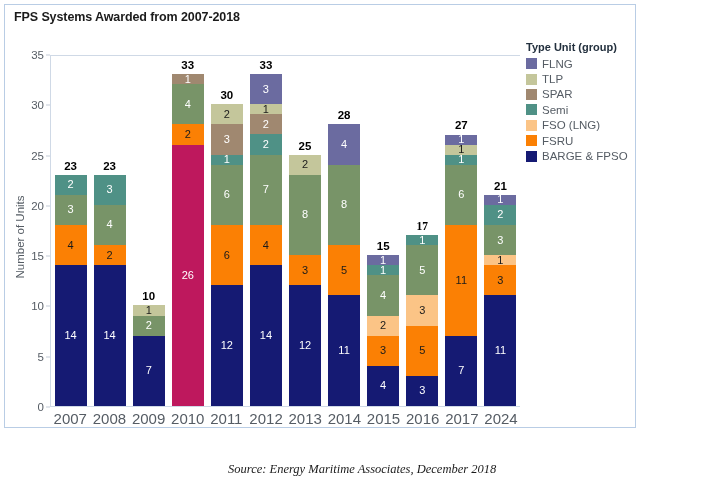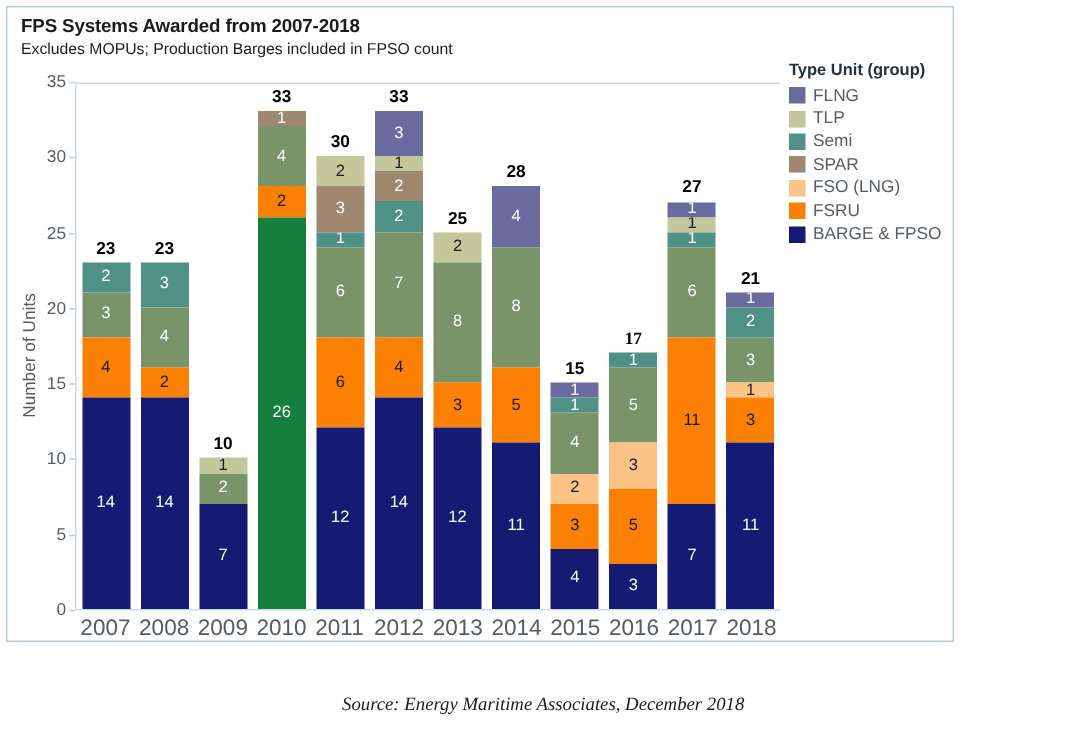--- a/index.html
+++ b/index.html
@@ -199,21 +199,20 @@
     color: #1b1b1b;
     white-space: nowrap;
   }
 </style>
 </head>
 <body>
 
 <div id="chart-frame">
 
   <div id="chart-title">FPS Systems Awarded from 2007-2018</div>
-  <div id="chart-subtitle">Excludes MOPUs; Production Barges included in FPSO count</div>
 
   <div id="y-axis">
     <div id="y-axis-title">Number of Units</div>
   <div class="y-tick" style="top: 352px;">0</div>
       <div class="y-tick-mark" style="top: 352px;"></div>
       <div class="y-tick" style="top: 301.714px;">5</div>
       <div class="y-tick-mark" style="top: 301.714px;"></div>
       <div class="y-tick" style="top: 251.429px;">10</div>
       <div class="y-tick-mark" style="top: 251.429px;"></div>
       <div class="y-tick" style="top: 201.143px;">15</div>
@@ -274,21 +273,21 @@
               <span class="seg-label">2</span>
             </div>
             <div class="seg" style="height: 10.0571px; background: rgb(196, 198, 155); color: rgb(27, 27, 27);">
               <span class="seg-label">1</span>
             </div>
           </div>
         </div>
         <div class="bar-col">
           <div class="bar-total" style="bottom: 334.886px;">33</div>
           <div class="bar-stack" style="height: 331.886px;">
-            <div class="seg" style="height: 261.486px; background: #15803d; color: rgb(255, 255, 255);">
+            <div class="seg" style="height: 261.486px; background: #be185d; color: rgb(255, 255, 255);">
               <span class="seg-label">26</span>
             </div>
             <div class="seg" style="height: 20.1143px; background: rgb(251, 128, 4); color: rgb(27, 27, 27);">
               <span class="seg-label">2</span>
             </div>
             <div class="seg" style="height: 40.2286px; background: rgb(120, 148, 104); color: rgb(255, 255, 255);">
               <span class="seg-label">4</span>
             </div>
             <div class="seg" style="height: 10.0571px; background: rgb(160, 136, 112); color: rgb(255, 255, 255);">
               <span class="seg-label">1</span>
@@ -475,43 +474,43 @@
       <div class="x-tick">2008</div>
       <div class="x-tick">2009</div>
       <div class="x-tick">2010</div>
       <div class="x-tick">2011</div>
       <div class="x-tick">2012</div>
       <div class="x-tick">2013</div>
       <div class="x-tick">2014</div>
       <div class="x-tick">2015</div>
       <div class="x-tick">2016</div>
       <div class="x-tick">2017</div>
-      <div class="x-tick">2018</div>
+      <div class="x-tick">2024</div>
     </div>
 
   <div id="legend">
     <div id="legend-title">Type Unit (group)</div>
     <div id="legend-items">
         <div class="legend-item">
           <span class="legend-swatch" style="background: rgb(107, 107, 160);"></span>
           <span class="legend-label">FLNG</span>
         </div>
         <div class="legend-item">
           <span class="legend-swatch" style="background: rgb(196, 198, 155);"></span>
           <span class="legend-label">TLP</span>
         </div>
         <div class="legend-item">
+          <span class="legend-swatch" style="background: rgb(160, 136, 112);"></span>
+          <span class="legend-label">SPAR</span>
+        </div>
+        <div class="legend-item">
           <span class="legend-swatch" style="background: rgb(79, 145, 134);"></span>
           <span class="legend-label">Semi</span>
         </div>
         <div class="legend-item">
-          <span class="legend-swatch" style="background: rgb(160, 136, 112);"></span>
-          <span class="legend-label">SPAR</span>
-        </div>
-        <div class="legend-item">
           <span class="legend-swatch" style="background: rgb(251, 196, 134);"></span>
           <span class="legend-label">FSO (LNG)</span>
         </div>
         <div class="legend-item">
           <span class="legend-swatch" style="background: rgb(251, 128, 4);"></span>
           <span class="legend-label">FSRU</span>
         </div>
         <div class="legend-item">
           <span class="legend-swatch" style="background: rgb(21, 26, 115);"></span>
           <span class="legend-label">BARGE &amp; FPSO</span>

